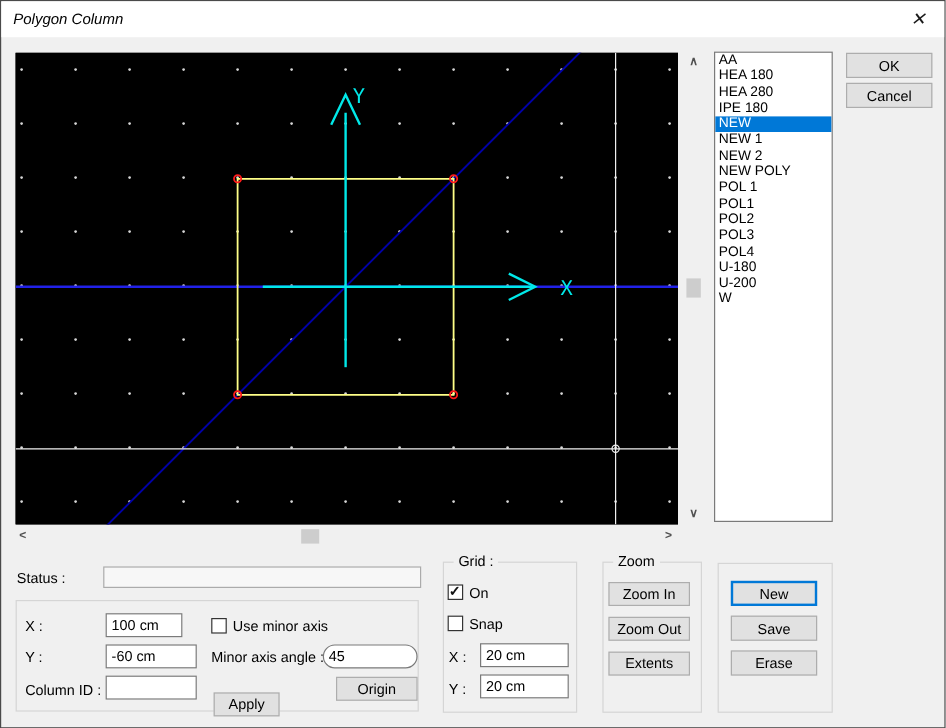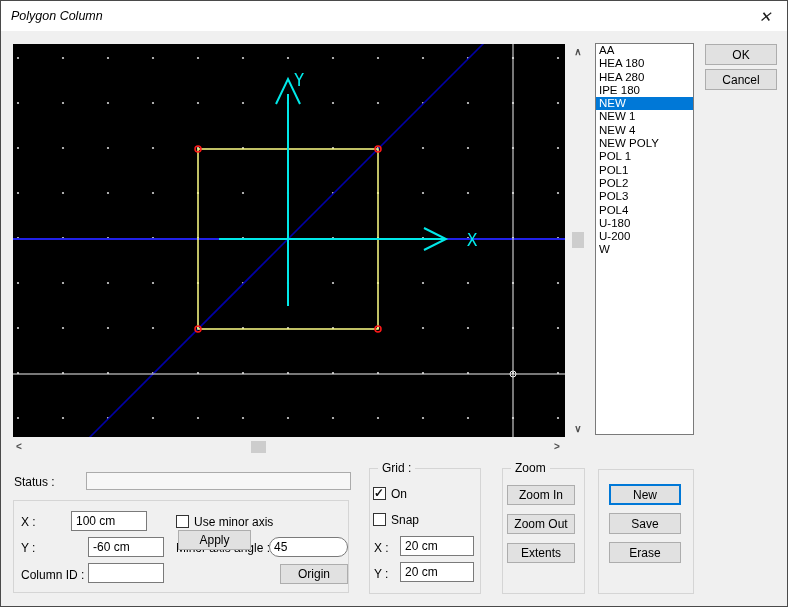--- a/index.html
+++ b/index.html
@@ -203,50 +203,50 @@
     <div class="sb-arrow" style="right:0;top:0;">&gt;</div>
   </div>
 
   <div class="listbox" id="listbox">
       <div class="li">AA</div>
       <div class="li">HEA 180</div>
       <div class="li">HEA 280</div>
       <div class="li">IPE 180</div>
       <div class="li sel" style="background: rgb(0, 120, 215);">NEW</div>
       <div class="li">NEW 1</div>
-      <div class="li">NEW 4</div>
+      <div class="li">NEW 2</div>
       <div class="li">NEW POLY</div>
       <div class="li">POL 1</div>
       <div class="li">POL1</div>
       <div class="li">POL2</div>
       <div class="li">POL3</div>
       <div class="li">POL4</div>
       <div class="li">U-180</div>
       <div class="li">U-200</div>
       <div class="li">W</div>
     </div>
 
   <button class="btn" style="left:704px;top:43px;width:72px;height:21px;">OK</button>
   <button class="btn" style="left:704px;top:68px;width:72px;height:21px;">Cancel</button>
 
   <span class="lbl" style="left:13px;top:474px;">Status :</span>
   <div class="statusfield" style="left:85px;top:471px;width:265px;height:18px;"></div>
 
   <div class="grp" style="left:12px;top:499px;width:336px;height:93px;"></div>
   <span class="lbl" style="left:20px;top:514px;">X :</span>
-  <input class="field" style="left: 70px; top: 510px; width: 76px; height: 20px;" value="100 cm">
+  <input class="field" style="left: 87px; top: 510px; width: 64px; height: 20px;" value="100 cm">
   <span class="cb" style="left:175px;top:514px;" id="cb-minor" data-checked="false"></span>
   <span class="lbl" style="left:193px;top:514px;">Use minor axis</span>
   <span class="lbl" style="left:20px;top:540px;">Y :</span>
   <input class="field" style="left: 87px; top: 536px; width: 76px; height: 20px;" value="-60 cm">
   <span class="lbl" style="left:175px;top:540px;">Minor axis angle :</span>
   <input class="field" style="left: 268px; top: 536px; width: 79px; height: 20px; border-radius: 10px;" value="45">
   <span class="lbl" style="left:20px;top:567px;">Column ID :</span>
   <input class="field" style="left: 87px; top: 562px; width: 76px; height: 20px;" value="">
-  <button class="btn" style="left:177px;top:529px;width:73px;height:20px;">Apply</button>
+  <button class="btn" style="left:177px;top:576px;width:55px;height:20px;">Apply</button>
   <button class="btn" style="left:279px;top:563px;width:68px;height:20px;">Origin</button>
 
   <div class="grp" style="left:368px;top:467px;width:112px;height:126px;">
     <span class="legend">Grid :</span>
   </div>
   <span class="cb" style="left:372px;top:486px;" id="cb-on" data-checked="true"></span>
   <span class="lbl" style="left:390px;top:486px;">On</span>
   <span class="cb" style="left:372px;top:512px;" id="cb-snap" data-checked="false"></span>
   <span class="lbl" style="left:390px;top:512px;">Snap</span>
   <span class="lbl" style="left:373px;top:540px;">X :</span>

